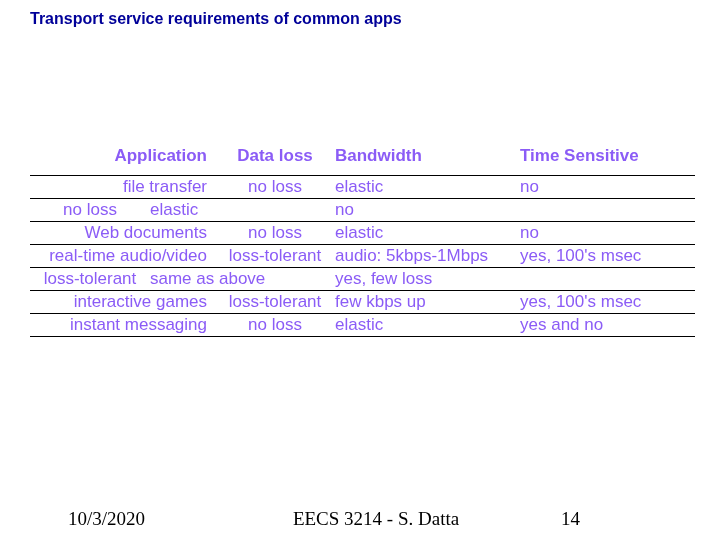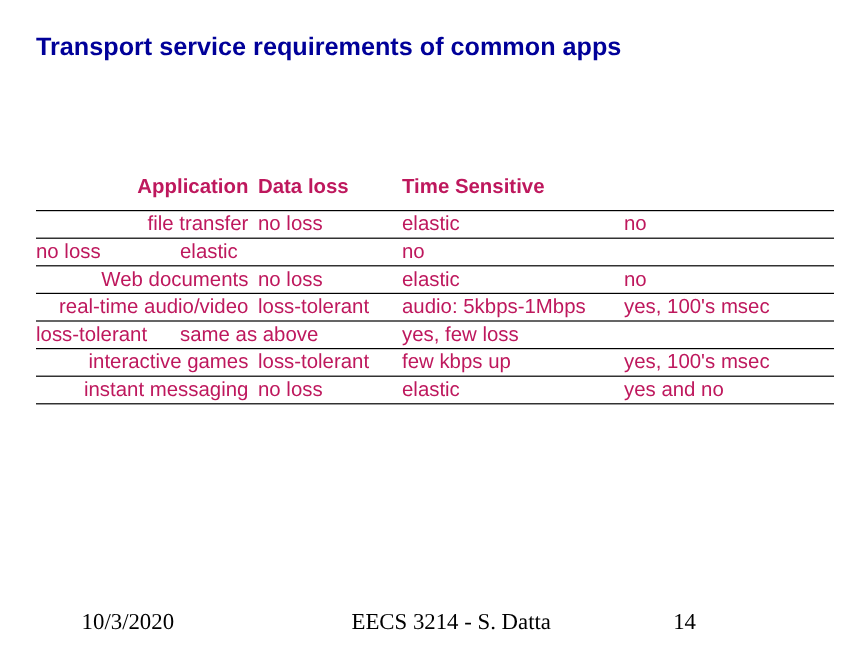--- a/index.html
+++ b/index.html
@@ -14,39 +14,39 @@
   }
   .slide {
     width: 720px;
     height: 540px;
     position: relative;
     box-sizing: border-box;
   }
   .title {
     color: #000099;
     font-weight: bold;
-    font-size: 21px;
+    font-size: 16px;
     font-family: Verdana, Arial, sans-serif;
     position: absolute;
-    top: 28px;
+    top: 10px;
     left: 30px;
     right: 30px;
   }
   .table-wrap {
     position: absolute;
     top: 145px;
     left: 30px;
     width: 665px;
     font-size: 17px;
-    color: #be185d;
+    color: #8b5cf6;
   }
   .row { display: flex; }
   .header-row { font-weight: bold; }
   .c1 { width: 185px; text-align: right; padding-right: 8px; box-sizing: border-box; }
-  .c2 { width: 120px; text-align: left; box-sizing: border-box; }
+  .c2 { width: 120px; text-align: center; box-sizing: border-box; }
   .c3 { width: 185px; text-align: left; box-sizing: border-box; }
   .c4 { width: 170px; text-align: left; box-sizing: border-box; }
   .cell { line-height: 22px; }
   .header-row .cell { padding-bottom: 8px; }
   .sep {
     height: 1px;
     background: #000;
     margin: 0;
   }
   .body-rows .row .cell { line-height: 22px; }
@@ -67,20 +67,21 @@
 <body>
 
 <div class="slide">
 
   <div class="title">Transport service requirements of common apps</div>
 
   <div class="table-wrap">
     <div class="row header-row">
       <div class="cell c1">Application</div>
       <div class="cell c2">Data loss</div>
+      <div class="cell c3">Bandwidth</div>
       <div class="cell c4">Time Sensitive</div>
     </div>
 
     <div class="body-rows">
       <div class="sep"></div>
       <div class="row">
         <div class="cell c1">file transfer</div>
         <div class="cell c2">no loss</div>
         <div class="cell c3">elastic</div>
         <div class="cell c4">no</div>

